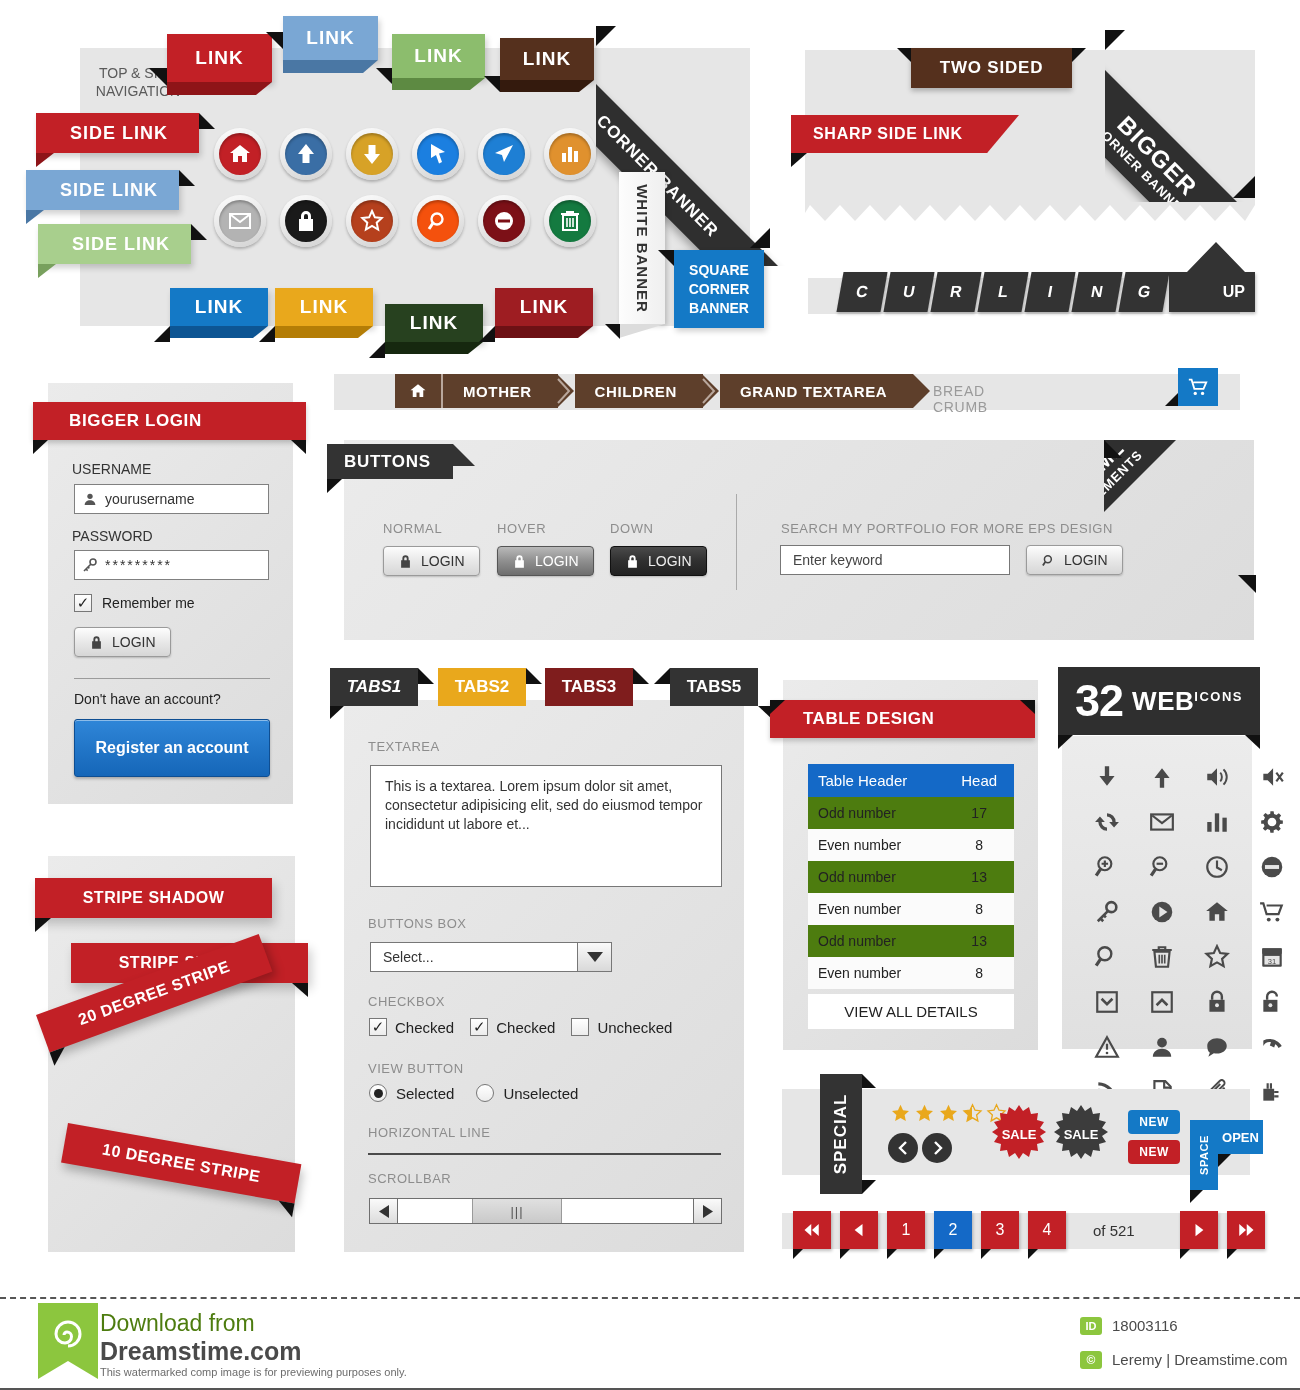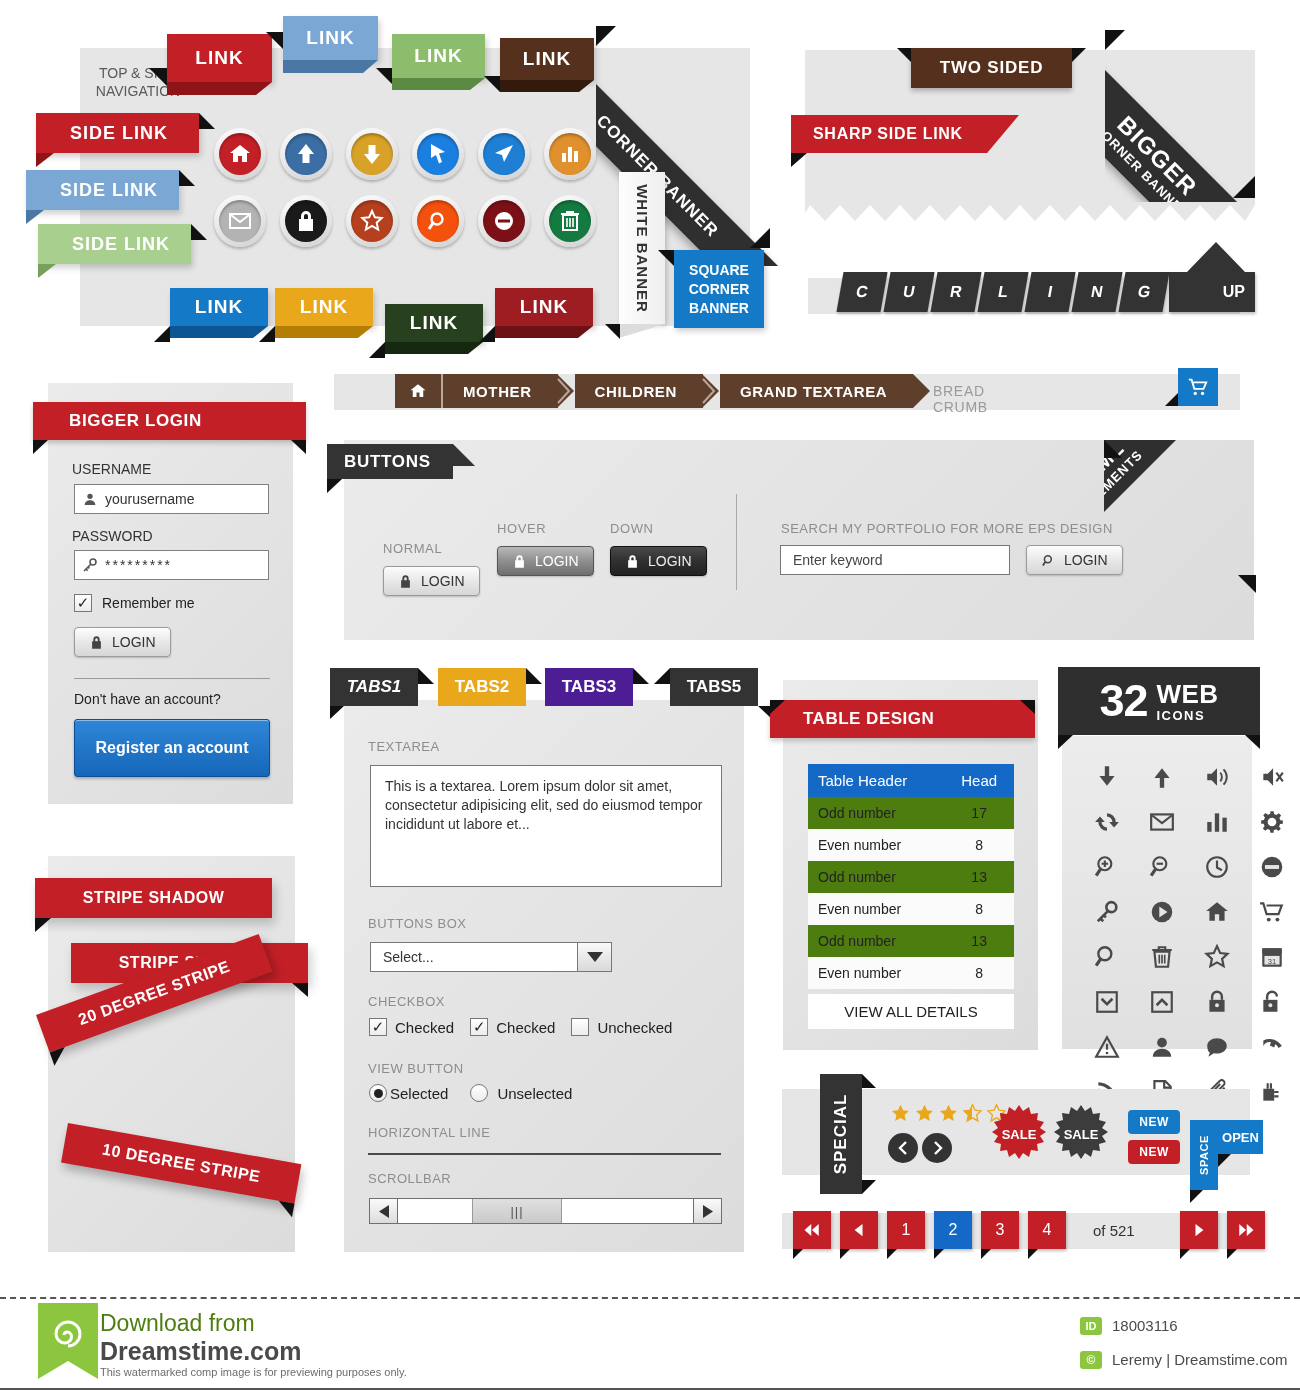--- a/index.html
+++ b/index.html
@@ -461,21 +461,21 @@
 <div class="panel abs panel-grad" style="left:344px;top:440px;width:910px;height:200px;"></div>
 <div class="abs" style="left:327px;top:444px;">
   <div style="position:relative;width:126px;height:35px;background:#333;color:#fff;font-weight:bold;font-size:17px;
        display:flex;align-items:center;padding-left:17px;letter-spacing:.7px;">
     <span>BUTTONS</span>
   </div>
   <div class="abs" style="left:126px;top:0;width:0;height:0;border-bottom:22px solid #333;border-right:22px solid transparent;"></div>
   <div class="abs" style="left:0;top:35px;width:0;height:0;border-top:14px solid #111;border-right:15px solid transparent;"></div>
 </div>
 
-<div class="abs" style="left:383px;top:521px;margin-top:20px;">
+<div class="abs" style="left:383px;top:521px;">
   <div style="color:#8d8d8d;font-size:13px;letter-spacing:.6px;">NORMAL</div>
   <div class="btn3d" style="margin-top:10px;">
     <svg viewBox="0 0 24 24">
         <path d="M7 10V7a5 5 0 0110 0v3h2v12H5V10zm3 0h4V7a2 2 0 00-4 0z"></path>
       </svg>
     <span>LOGIN</span>
   </div>
 </div>
 <div class="abs" style="left:497px;top:521px;">
   <div style="color:#8d8d8d;font-size:13px;letter-spacing:.6px;">HOVER</div>
@@ -530,21 +530,21 @@
   <div class="abs" style="left:88px;top:0;width:0;height:0;border-bottom:16px solid #111;border-right:16px solid transparent;"></div>
 </div>
 <div class="abs" style="left:438px;top:668px;">
   <div style="position:relative;width:88px;height:38px;background:#e9a81c;color:#fff;font-weight:bold;font-size:17px;
        display:flex;align-items:center;justify-content:center;">
     <span>TABS2</span>
   </div>
   <div class="abs" style="left:88px;top:0;width:0;height:0;border-bottom:16px solid #111;border-right:16px solid transparent;"></div>
 </div>
 <div class="abs" style="left:545px;top:668px;">
-  <div style="position:relative;width:88px;height:38px;background:#4c1d95;color:#fff;font-weight:bold;font-size:17px;
+  <div style="position:relative;width:88px;height:38px;background:#7f1d1d;color:#fff;font-weight:bold;font-size:17px;
        display:flex;align-items:center;justify-content:center;">
     <span>TABS3</span>
   </div>
   <div class="abs" style="left:88px;top:0;width:0;height:0;border-bottom:16px solid #111;border-right:16px solid transparent;"></div>
 </div>
 <div class="abs" style="left:670px;top:668px;">
   <div style="position:relative;width:88px;height:38px;background:#333;color:#fff;font-weight:bold;font-size:17px;
        display:flex;align-items:center;justify-content:center;">
     <span>TABS5</span>
   </div>
@@ -580,21 +580,21 @@
     <span style="font-size:15px;color:#222;">Checked</span>
   </span>
   <span style="display:flex;align-items:center;gap:8px;">
     <span class="cbx"></span>
     <span style="font-size:15px;color:#222;">Unchecked</span>
   </span>
 </div>
 
 <div class="abs" style="left:368px;top:1061px;color:#8d8d8d;font-size:13px;letter-spacing:.5px;">VIEW BUTTON</div>
 <div class="abs" style="left:369px;top:1084px;display:flex;align-items:center;gap:22px;">
-  <span style="display:flex;align-items:center;gap:3px;">
+  <span style="display:flex;align-items:center;gap:9px;">
     <span class="rdo">
         <i></i>
       </span>
     <span style="font-size:15px;color:#222;">Selected</span>
   </span>
   <span style="display:flex;align-items:center;gap:9px;">
     <span class="rdo"></span>
     <span style="font-size:15px;color:#222;">Unselected</span>
   </span>
 </div>
@@ -697,21 +697,21 @@
   </tbody>
     </table>
   <div class="viewall" style="margin-top:5px;">VIEW ALL DETAILS</div>
 </div>
 
 <div class="panel abs" style="left:1062px;top:736px;width:190px;height:313px;background:linear-gradient(180deg,#ececec,#e0e0e0);"></div>
 <div class="abs" style="left:1058px;top:667px;">
   <div style="position:relative;width:202px;height:68px;background:#2f2f2f;color:#fff;
        display:flex;align-items:center;justify-content:center;gap:9px;">
     <span style="font-size:45px;font-weight:bold;letter-spacing:-1px;">32</span>
-    <span style="display:flex;flex-direction:column;line-height:1;">
+    <span style="display:flex;flex-direction:row;line-height:1;">
       <span style="font-size:26px;font-weight:bold;letter-spacing:.5px;">WEB</span>
       <span style="font-size:13px;font-weight:bold;letter-spacing:1.5px;margin-top:2px;">ICONS</span>
     </span>
   </div>
   <div class="abs" style="left:0;top:68px;width:0;height:0;border-top:14px solid #111;border-right:15px solid transparent;"></div>
   <div class="abs" style="left:187px;top:68px;width:0;height:0;border-top:14px solid #111;border-left:15px solid transparent;"></div>
 </div>
 
 <div class="icgrid" style="left:1090px;top:760px;">
   <span>

